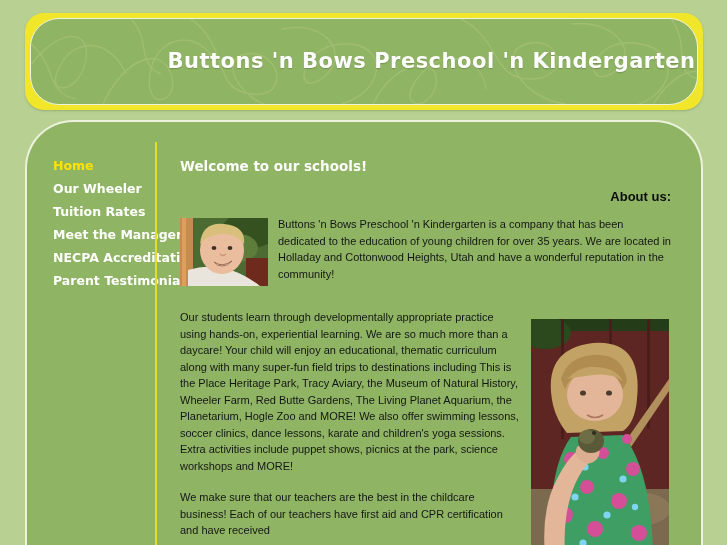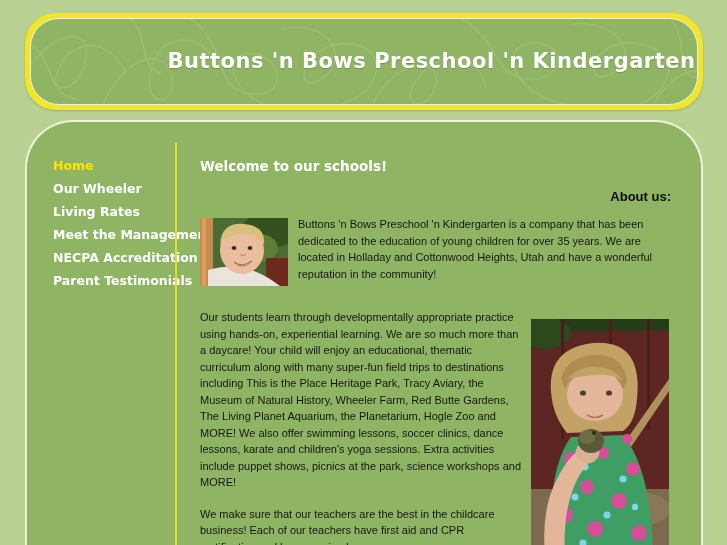--- a/index.html
+++ b/index.html
@@ -10,21 +10,21 @@
     position: relative;
     font-family: "Liberation Sans", sans-serif;
   }
 
   
   .header-box {
     position: absolute;
     left: 25px; top: 13px;
     width: 678px; height: 97px;
     background: #f2e62a;
-    border-radius: 31px;
+    border-radius: 19px;
     box-shadow: 0 1px 2px rgba(90,110,60,.35);
   }
   .header-inner {
     position: absolute;
     left: 5px; top: 5px; right: 5px; bottom: 5px;
     background: #8fb464;
     border: 1px solid #eef3dd;
     border-radius: 29px;
     overflow: hidden;
   }
@@ -55,21 +55,21 @@
     border-bottom: none;
     border-top-left-radius: 48px;
     border-top-right-radius: 48px;
     box-sizing: border-box;
     overflow: hidden;
     display: flex;
   }
 
   
   .sidebar {
-    width: 148px;
+    width: 128px;
     box-sizing: border-box;
     padding: 37px 17px 0 26px;
     flex: none;
   }
   .nav-item {
     font-family: "DejaVu Sans", sans-serif;
     font-size: 12.5px;
     font-weight: bold;
     color: #ffffff;
     margin-bottom: 9px;
@@ -148,21 +148,21 @@
     </svg>
     <h1 class="site-title">Buttons 'n Bows Preschool 'n Kindergarten</h1>
   </div>
 </div>
 
 <div class="main-box">
 
   <div class="sidebar">
     <div class="nav-item active">Home</div>
     <div class="nav-item">Our Wheeler</div>
-    <div class="nav-item">Living Rates</div>
+    <div class="nav-item">Tuition Rates</div>
     <div class="nav-item">Meet the Management</div>
     <div class="nav-item">NECPA Accreditation</div>
     <div class="nav-item">Parent Testimonials</div>
   </div>
 
   <div class="divider"></div>
 
   <div class="content">
 
     <h2 class="welcome-heading">Welcome to our schools!</h2>

